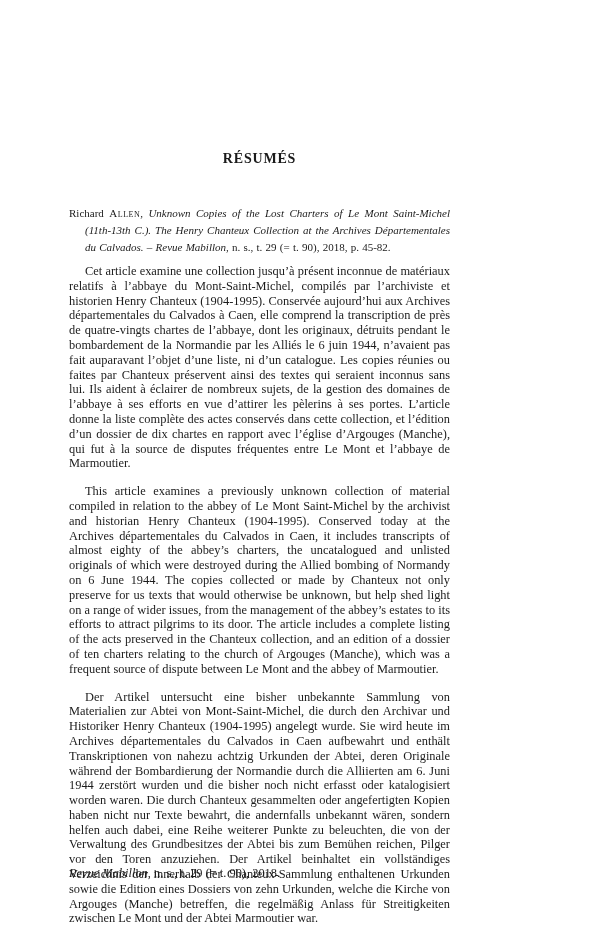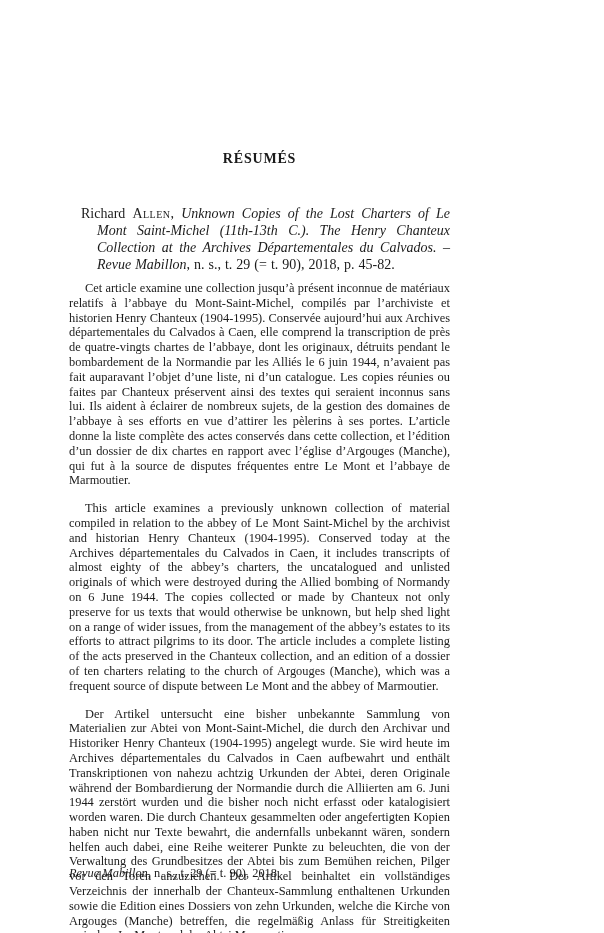--- a/index.html
+++ b/index.html
@@ -25,26 +25,26 @@
   }
   .heading {
     font-size: 14px;
     line-height: 18px;
     font-weight: bold;
     letter-spacing: 0.8px;
     text-align: center;
     margin: 0 0 37px 0;
   }
   .citation {
-    font-size: 14px;
+    font-size: 11px;
     line-height: 17px;
     text-align: justify;
     padding-left: 16px;
     text-indent: -16px;
-    margin: 0 0 0 12px;
+    margin: 0 0 0 0;
     word-spacing: 0.5px;
   }
   .citation .sc {
     font-variant: small-caps;
     letter-spacing: 0.5px;
   }
   .citation em, .footer em {
     font-style: italic;
   }
   .abstract {

